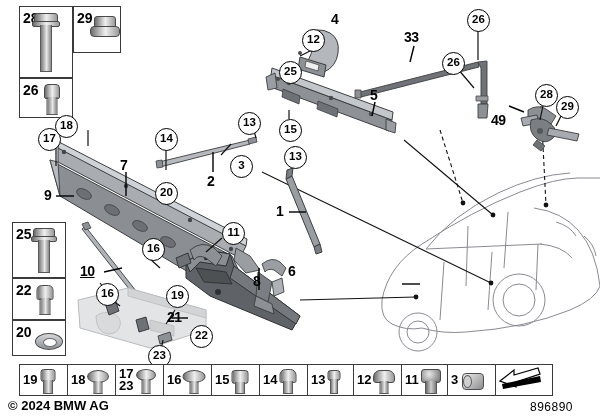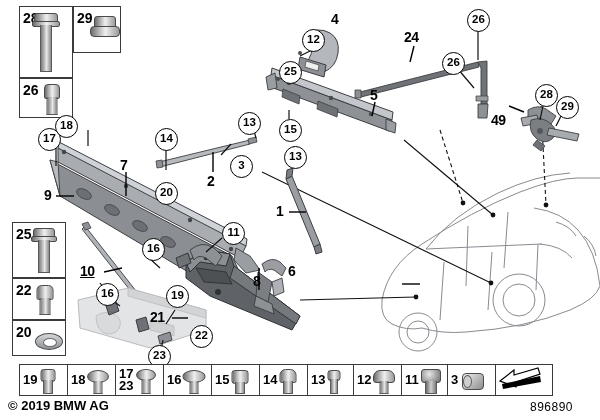--- a/index.html
+++ b/index.html
@@ -293,31 +293,31 @@
   <div class="callout" style="left:155px;top:182px;">20</div>
   <div class="callout" style="left:284px;top:146px;">13</div>
   <div class="callout" style="left:142px;top:238px;">16</div>
   <div class="callout" style="left:222px;top:222px;">11</div>
   <div class="callout" style="left:96px;top:283px;">16</div>
   <div class="callout" style="left:166px;top:285px;">19</div>
   <div class="callout" style="left:190px;top:325px;">22</div>
   <div class="callout" style="left:148px;top:345px;">23</div>
 
   <div class="lbl" style="left:331px;top:12px;">4</div>
-  <div class="lbl" style="left:404px;top:30px;">24</div>
+  <div class="lbl" style="left:404px;top:30px;">33</div>
   <div class="lbl" style="left:370px;top:88px;">5</div>
   <div class="lbl" style="left:491px;top:113px;">49</div>
   <div class="lbl" style="left:120px;top:158px;">7</div>
   <div class="lbl" style="left:44px;top:188px;">9</div>
   <div class="lbl" style="left:207px;top:174px;">2</div>
   <div class="lbl" style="left:276px;top:204px;">1</div>
   <div class="lbl" style="left:80px;top:264px;text-decoration:underline;">10</div>
   <div class="lbl" style="left:253px;top:274px;">8</div>
   <div class="lbl" style="left:288px;top:264px;">6</div>
-  <div class="lbl" style="left:150px;top:310px;">21</div>
+  <div class="lbl" style="left:167px;top:310px;">21</div>
 
   <div id="strip">
 
     <div class="cell" style="width:48px;">
       <span class="cnum">19</span>
       <span class="art" style="width:18px;height:26px;">
         <span class="head" style="top:2px;width:13px;height:11px;border-radius:3px;"></span>
         <span class="shank" style="top:13px;width:8px;height:13px;"></span>
       </span>
     </div>
@@ -402,16 +402,16 @@
     </div>
 
     <div class="cell" style="width:56px;justify-content:center;padding-left:0;">
       <svg width="48" height="26">
         <path d="M4 16 L18 5 L18 10 L42 3 L44 9 L20 17 L20 22 Z" fill="#ffffff" stroke="#000" stroke-width="1.2"></path>
         <path d="M6 19 L44 11 L45 17 L7 24 Z" fill="#000"></path>
       </svg>
     </div>
   </div>
 
-  <div class="footer" id="copyright">© 2019 BMW AG</div>
+  <div class="footer" id="copyright">© 2024 BMW AG</div>
   <div class="footer" id="diagnum">896890</div>
 
 </div>
 
 </body></html>

